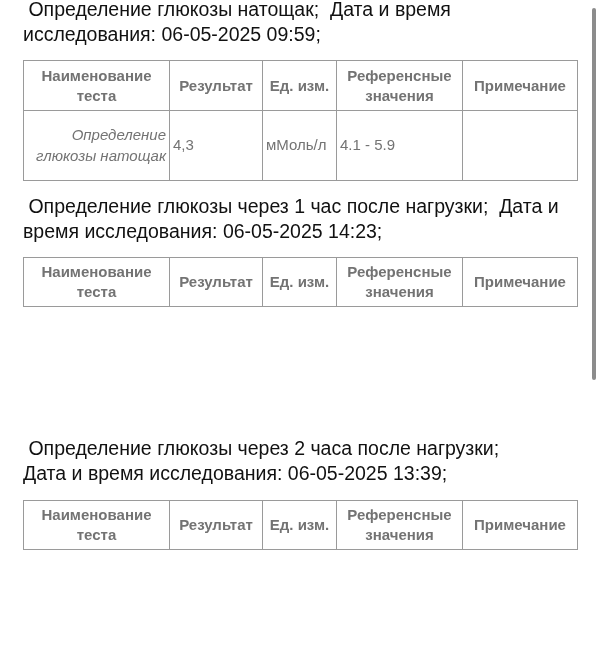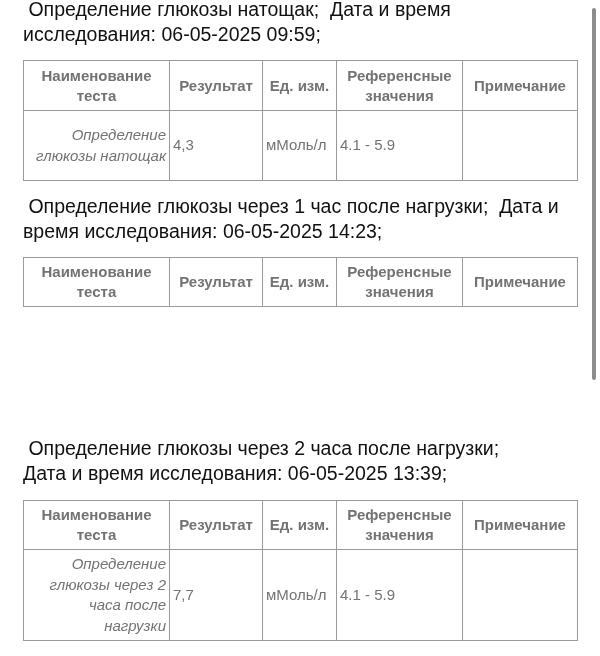--- a/index.html
+++ b/index.html
@@ -134,25 +134,18 @@
         <col class="col-note">
     </colgroup>
     <tbody>
         <tr style="height:49px;">
       <th>Наименование теста</th>
       <th>Результат</th>
       <th>Ед. изм.</th>
       <th>Референсные значения</th>
       <th>Примечание</th>
     </tr>
-    <tr style="height:91px;">
-      <td class="c-name"> Определение глюкозы через 2 часа после нагрузки</td>
-      <td class="c-center">7,7</td>
-      <td class="c-center">мМоль/л</td>
-      <td class="c-center">4.1 - 5.9</td>
-      <td class="c-center"></td>
-    </tr>
   </tbody>
     </table>
 
 </div>
 
 <div class="scrollbar"></div>
 
 </body></html>

